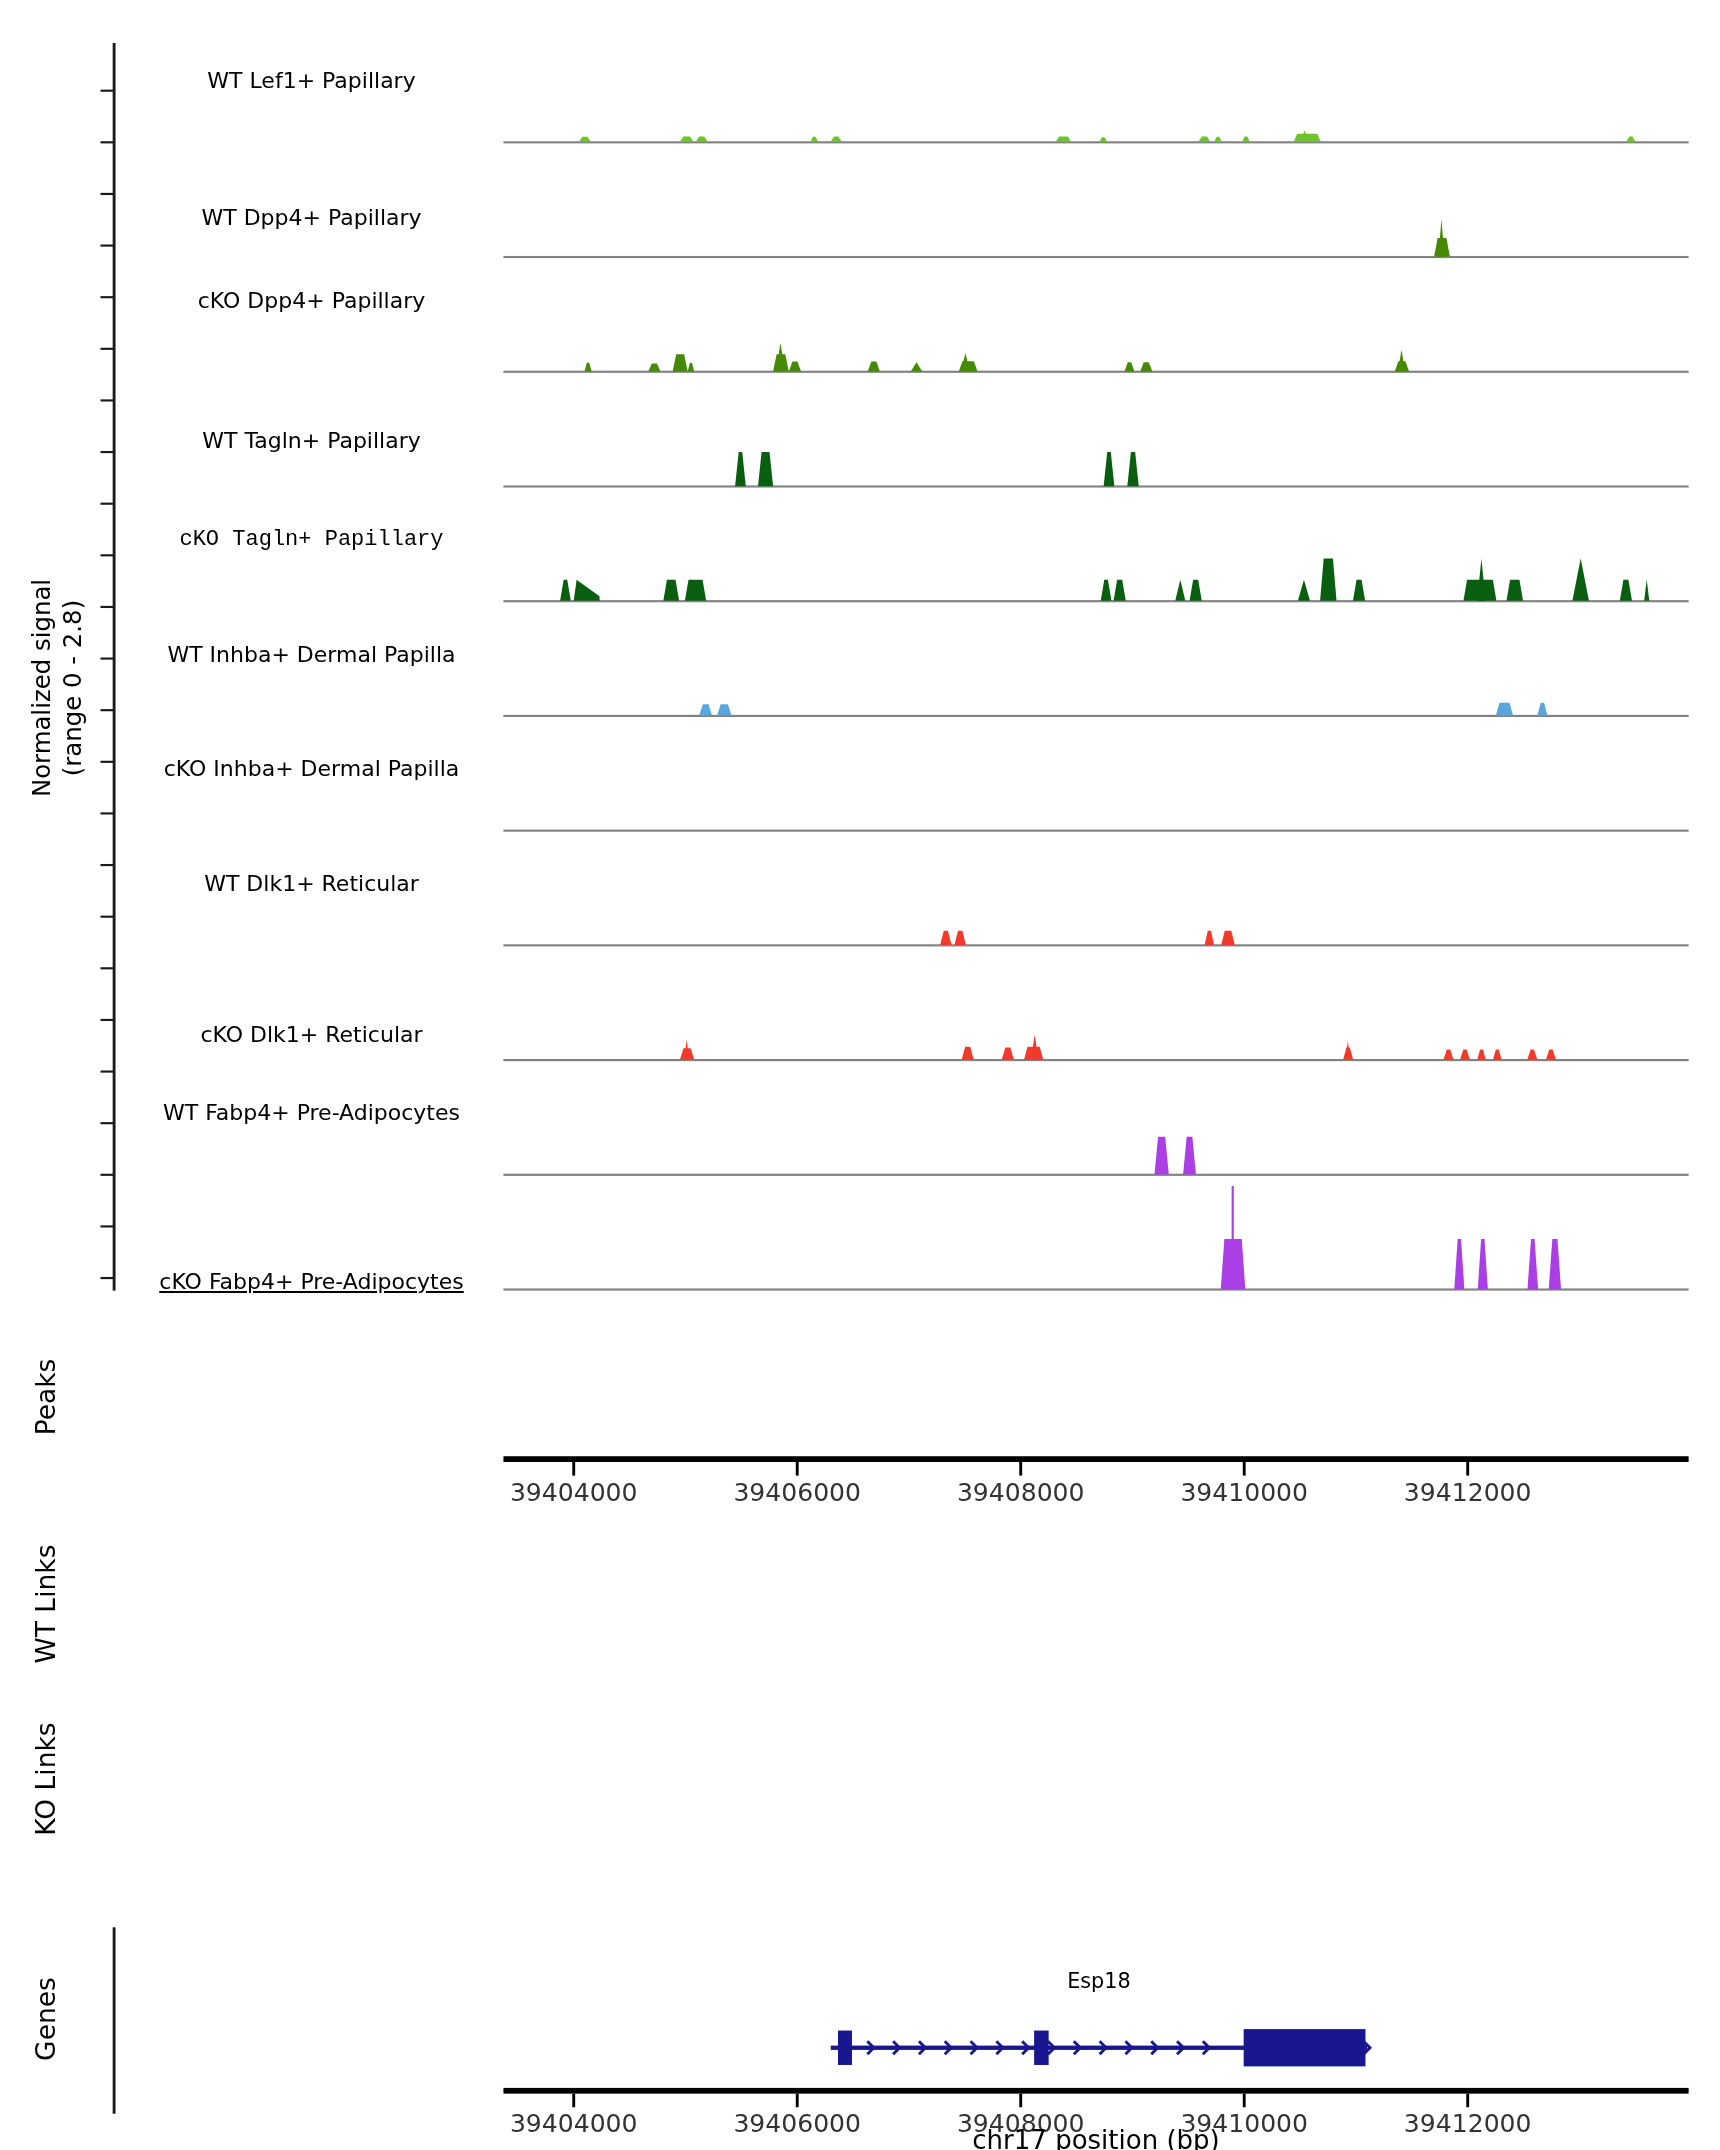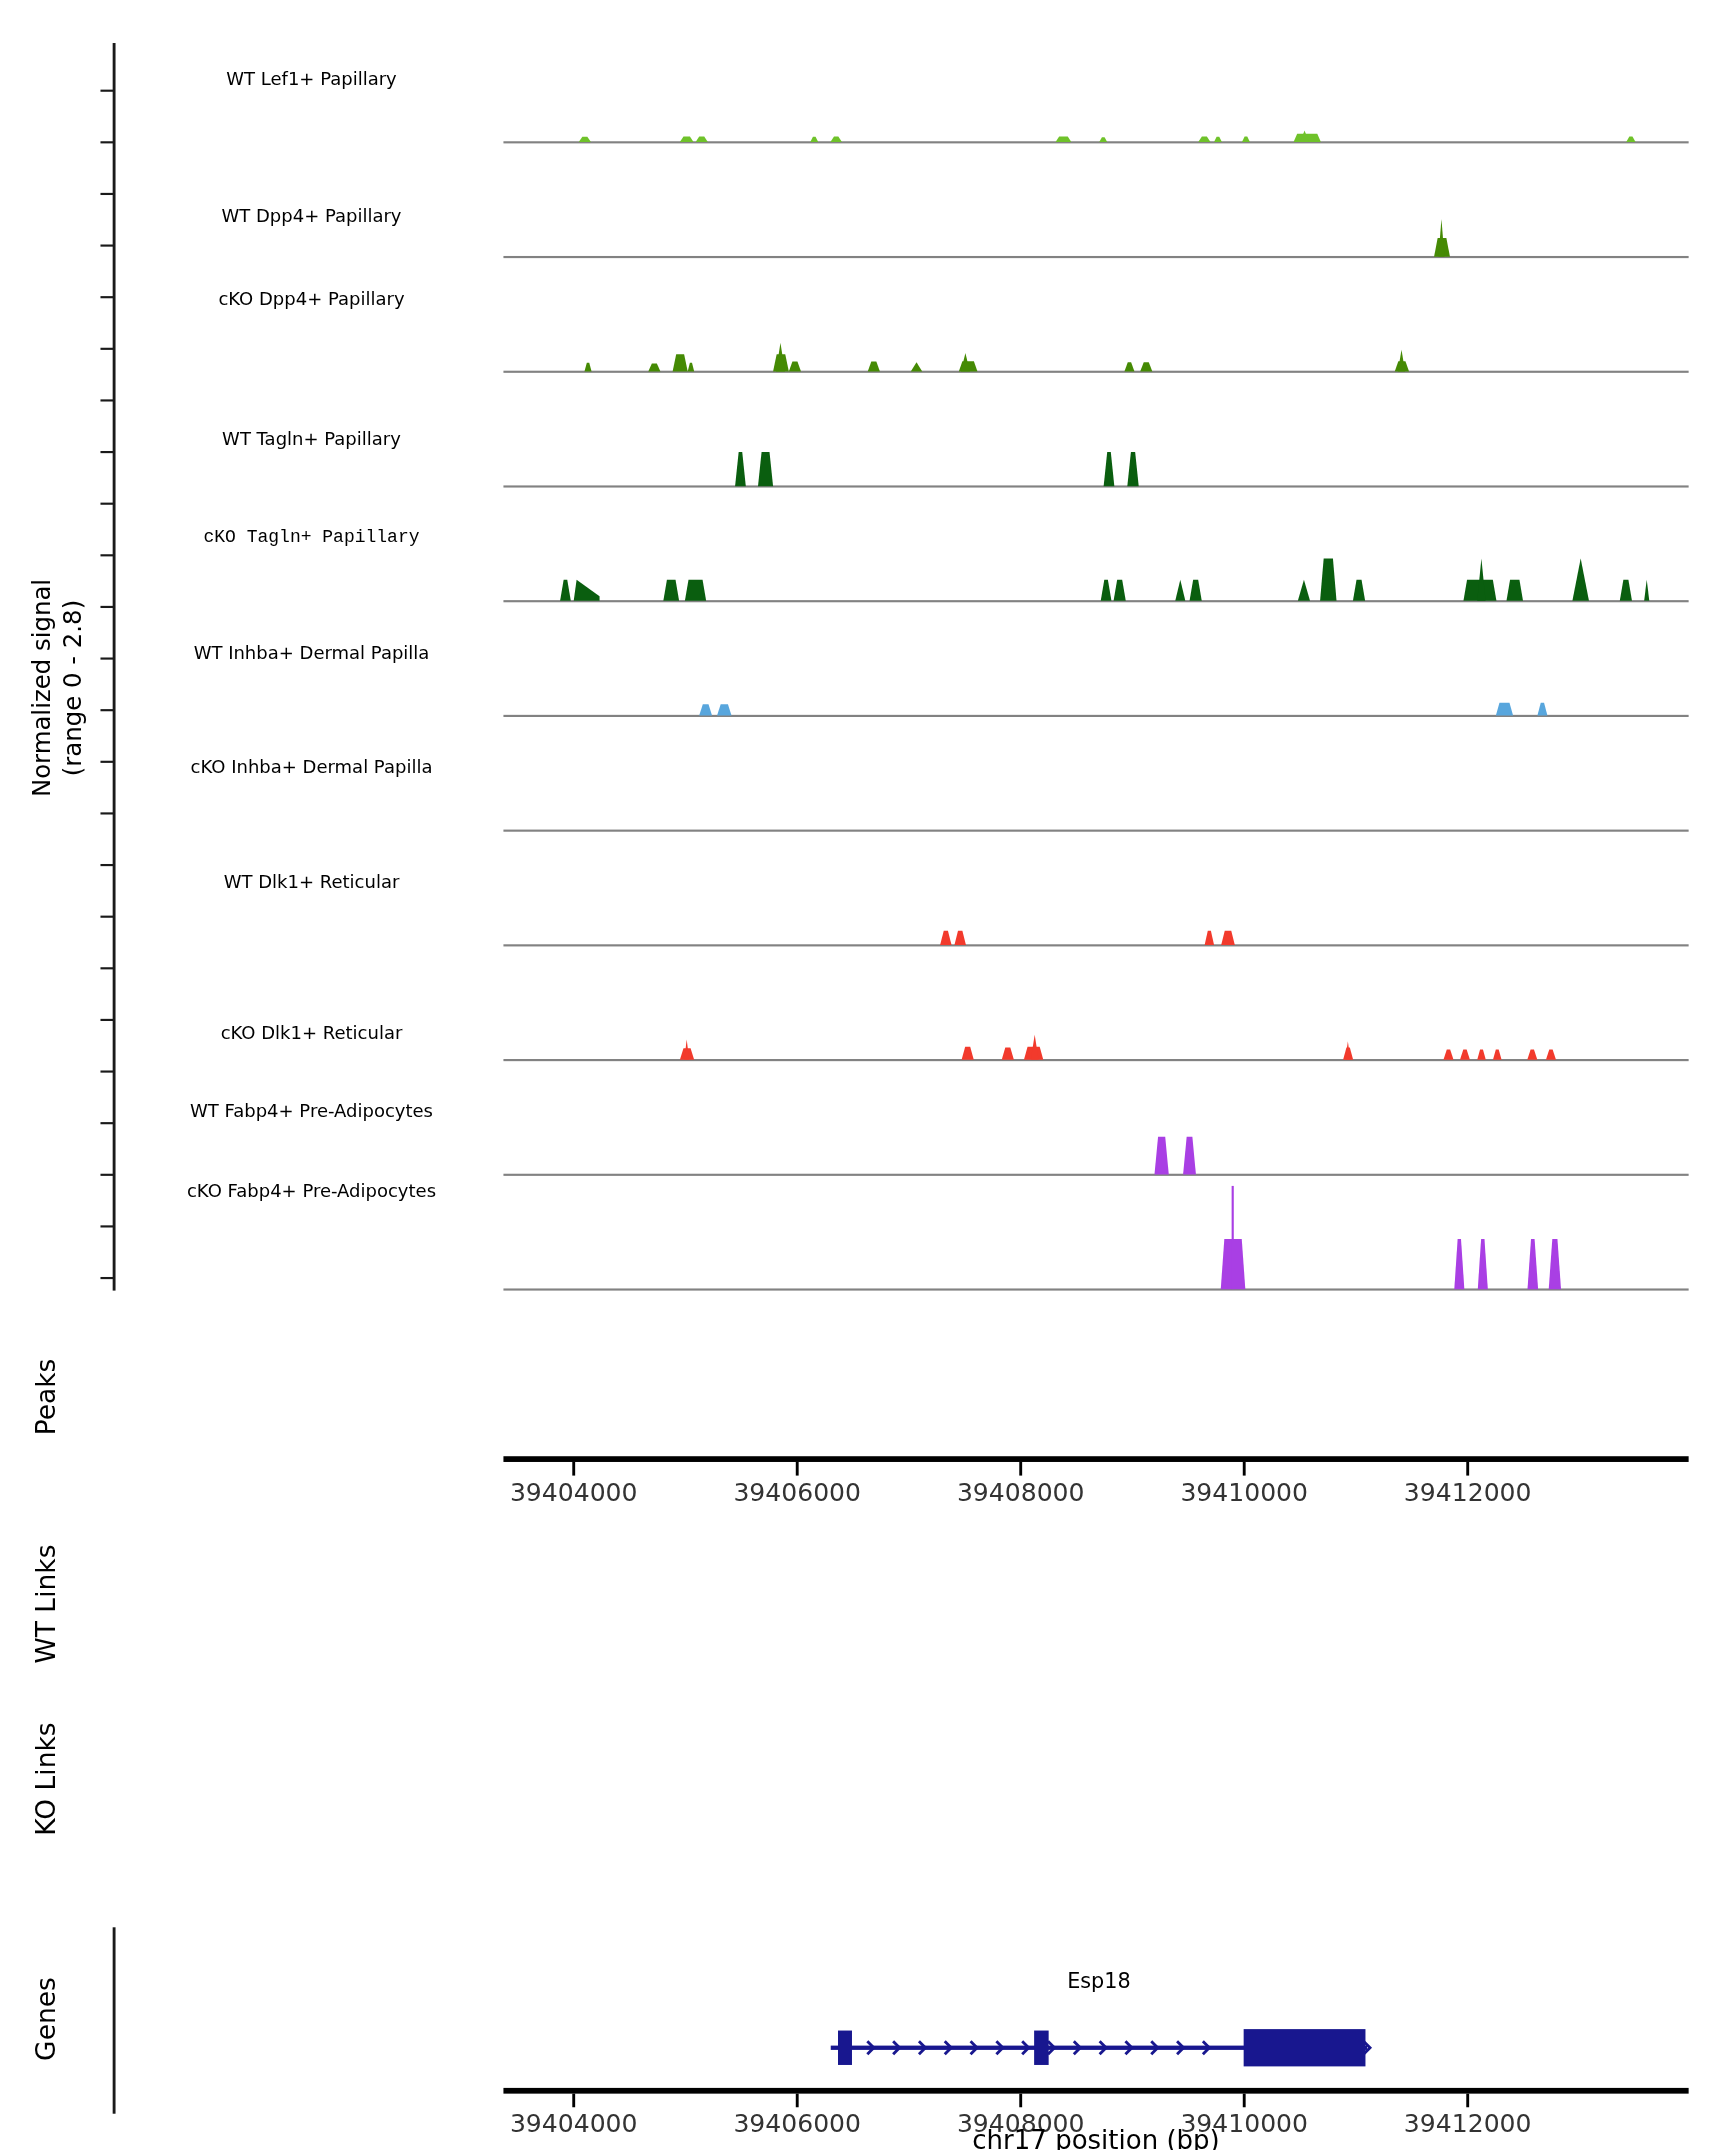--- a/index.html
+++ b/index.html
@@ -3,21 +3,21 @@
 <meta charset="utf-8">
 <style>
   html,body{margin:0;padding:0;background:#fff;}
   #figure{position:relative;width:1721px;height:2151px;background:#ffffff;
           font-family:"DejaVu Sans","Liberation Sans",sans-serif;overflow:hidden;}
   #chart{position:absolute;left:0;top:0;}
   .rot-label{position:absolute;transform:translate(-50%,-50%) rotate(-90deg);
              white-space:nowrap;color:#000;font-size:26.5px;}
   #ylab{position:absolute;transform:translate(-50%,-50%) rotate(-90deg);
         text-align:center;color:#000;font-size:24.4px;line-height:1.25;white-space:nowrap;}
-  .track-label{position:absolute;width:459px;text-align:center;font-size:18px;color:#000;}
+  .track-label{position:absolute;width:459px;text-align:center;font-size:22px;color:#000;}
   #xlab{position:absolute;transform:translate(-50%,-50%);font-size:26px;color:#000;white-space:nowrap;}
 </style>
 </head>
 <body>
 
 <div id="figure">
   <svg id="chart" width="1721" height="2151" viewBox="0 0 2400 3000">
       <rect x="157" y="60" width="4" height="1740" fill="#1a1a1a"></rect>
       <rect x="140" y="125" width="18" height="3" fill="#1a1a1a"></rect>
       <rect x="140" y="197" width="18" height="3" fill="#1a1a1a"></rect>
@@ -217,18 +217,18 @@
       <div class="track-label" style="left: 82px; top: 68px;">WT Lef1+ Papillary</div>
       <div class="track-label" style="left: 82px; top: 183px; margin-top: 22px;">WT Dpp4+ Papillary</div>
       <div class="track-label" style="left: 82px; top: 288px;">cKO Dpp4+ Papillary</div>
       <div class="track-label" style="left: 82px; top: 428px;">WT Tagln+ Papillary</div>
       <div class="track-label" style="left: 82px; top: 527px; font-family: Liberation Mono, monospace;">cKO Tagln+ Papillary</div>
       <div class="track-label" style="left: 82px; top: 642px;">WT Inhba+ Dermal Papilla</div>
       <div class="track-label" style="left: 82px; top: 756px;">cKO Inhba+ Dermal Papilla</div>
       <div class="track-label" style="left: 82px; top: 871px;">WT Dlk1+ Reticular</div>
       <div class="track-label" style="left: 82px; top: 1022px;">cKO Dlk1+ Reticular</div>
       <div class="track-label" style="left: 82px; top: 1100px;">WT Fabp4+ Pre-Adipocytes</div>
-      <div class="track-label" style="left: 82px; top: 1180px;">cKO Fabp4+ Pre-Adipocytes</div>
+      <div class="track-label" style="left: 82px; top: 1269px; text-decoration: underline;">cKO Fabp4+ Pre-Adipocytes</div>
     </div>
 
   <div id="xlab" style="left:1096px;top:2140px;">chr17 position (bp)</div>
 </div>
 
 
 </body></html>

